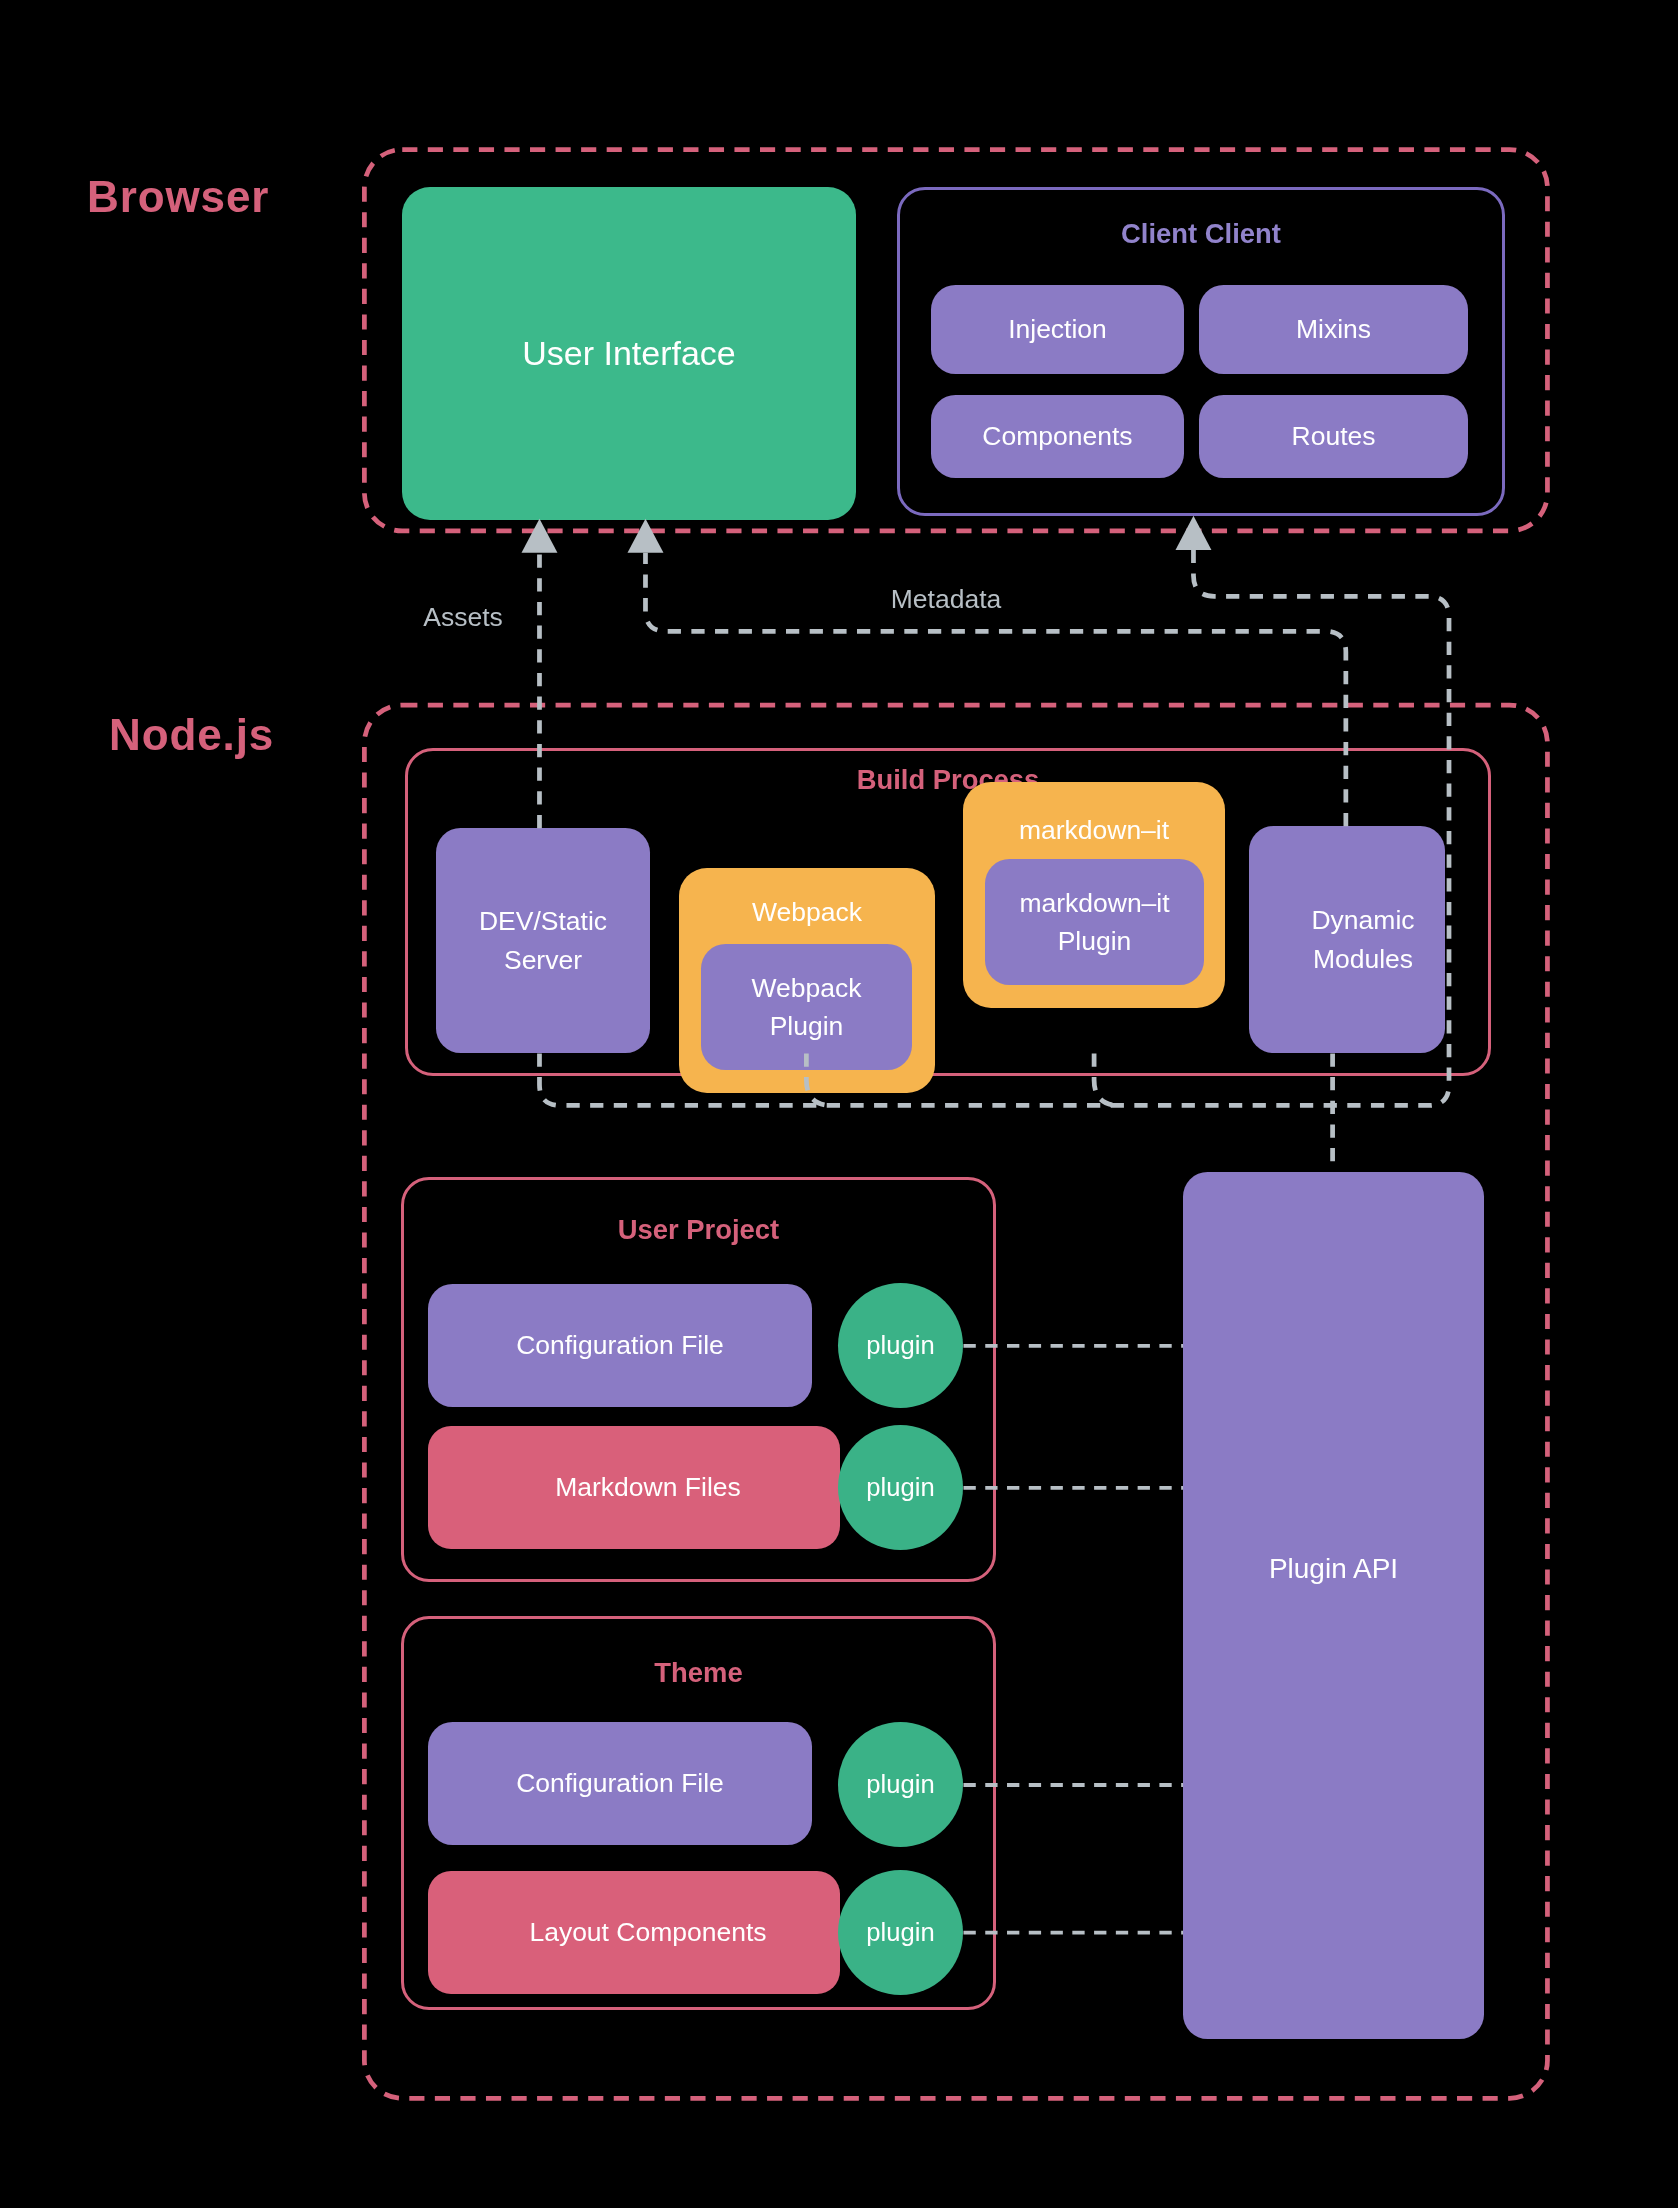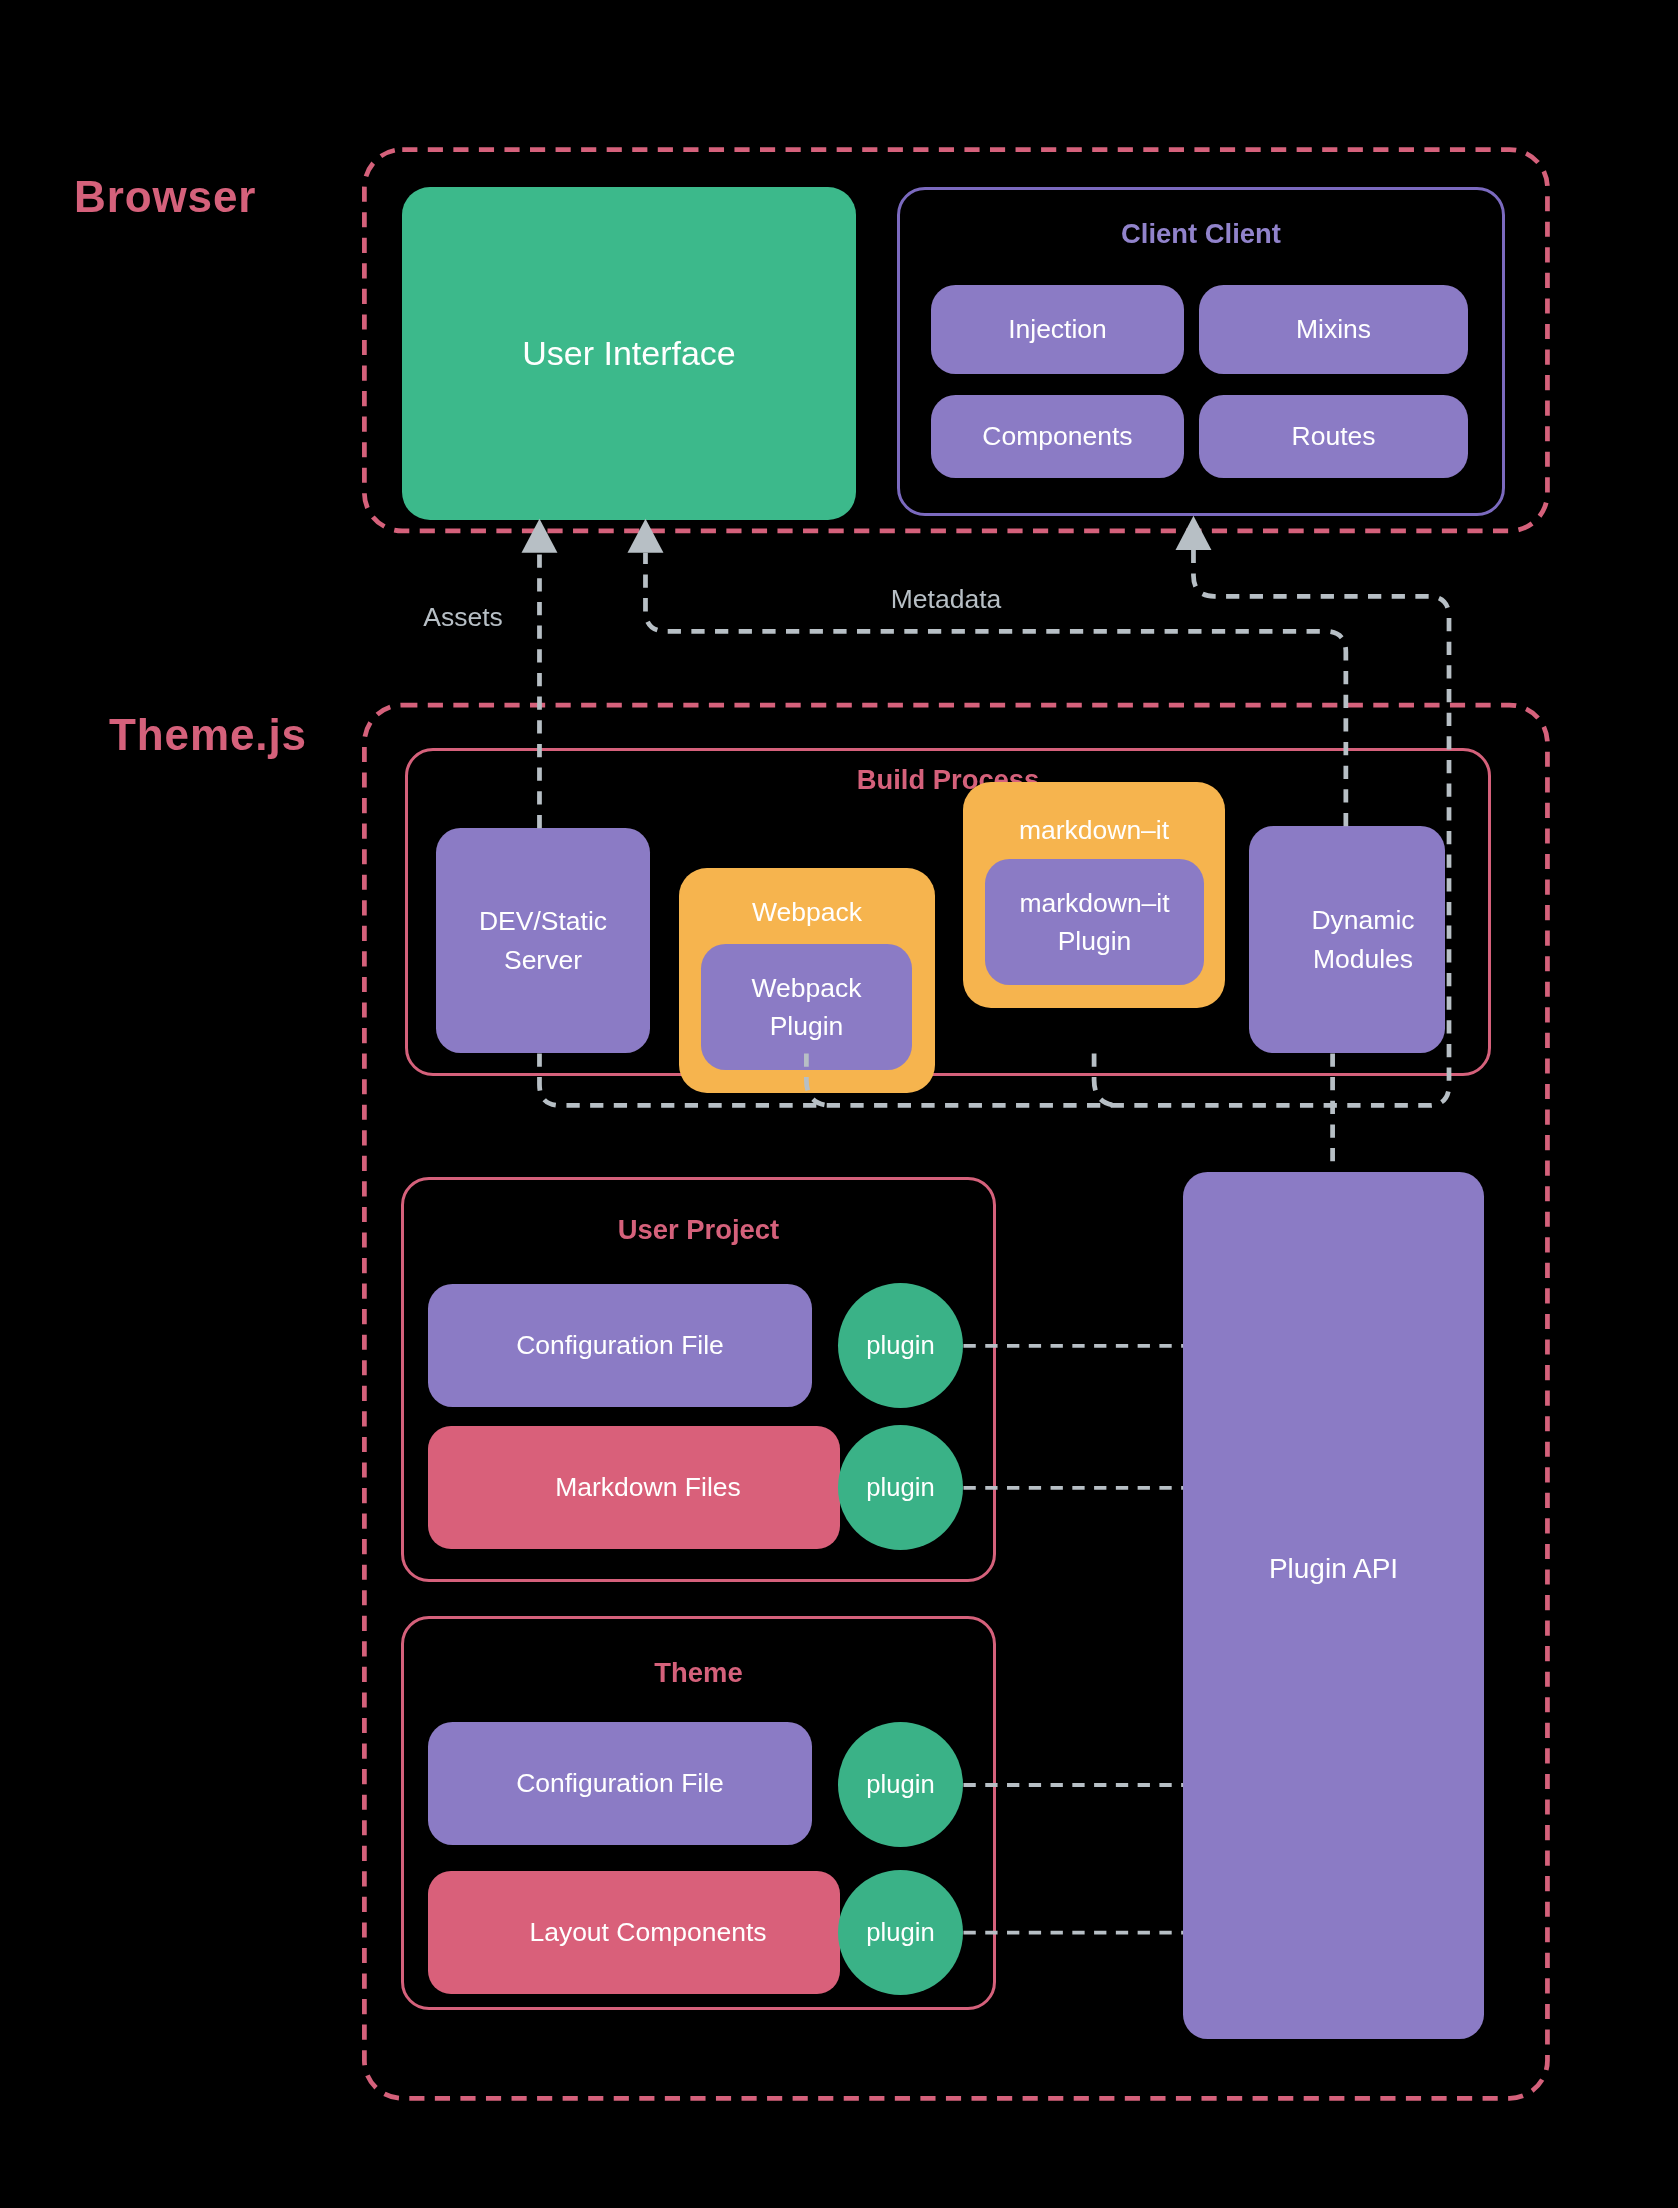--- a/index.html
+++ b/index.html
@@ -55,33 +55,33 @@
   #up-md{left:428px;top:1426px;width:384px;height:123px;}
   #plugin1{left:838px;top:1283px;}
   #plugin2{left:838px;top:1425px;}
   #theme-box{left:401px;top:1616px;width:589px;height:388px;}
   #theme-title{top:38px;}
   #theme-config{left:428px;top:1722px;width:384px;height:123px;}
   #theme-layout{left:428px;top:1871px;width:384px;height:123px;}
   #plugin3{left:838px;top:1722px;}
   #plugin4{left:838px;top:1870px;}
   #api-box{left:1183px;top:1172px;width:301px;height:867px;font-size:28px;padding-bottom:72px;box-sizing:border-box;}
-  #browser-label{left:74px;top:172px;}
+  #browser-label{left:87px;top:172px;}
   #node-label{left:109px;top:710px;}
   #assets-label{left:463px;top:617px;}
   #metadata-label{left:946px;top:599px;}
   #overlay{position:absolute;left:0;top:0;width:1679px;height:2209px;pointer-events:none;}
 </style>
 </head>
 <body>
 
 <div id="canvas">
 
   <div id="browser-label" class="section-label">Browser</div>
-  <div id="node-label" class="section-label">Theme.js</div>
+  <div id="node-label" class="section-label">Node.js</div>
 
   <div id="ui-box" class="fillbox green">
     <span>User Interface</span>
   </div>
 
   <div id="ca-box" class="outline-purple">
     <div id="ca-title" class="box-title purple-title">Client Client</div>
     <div id="ca-mixins" class="fillbox purple fs28">
       <span>Mixins</span>
     </div>

